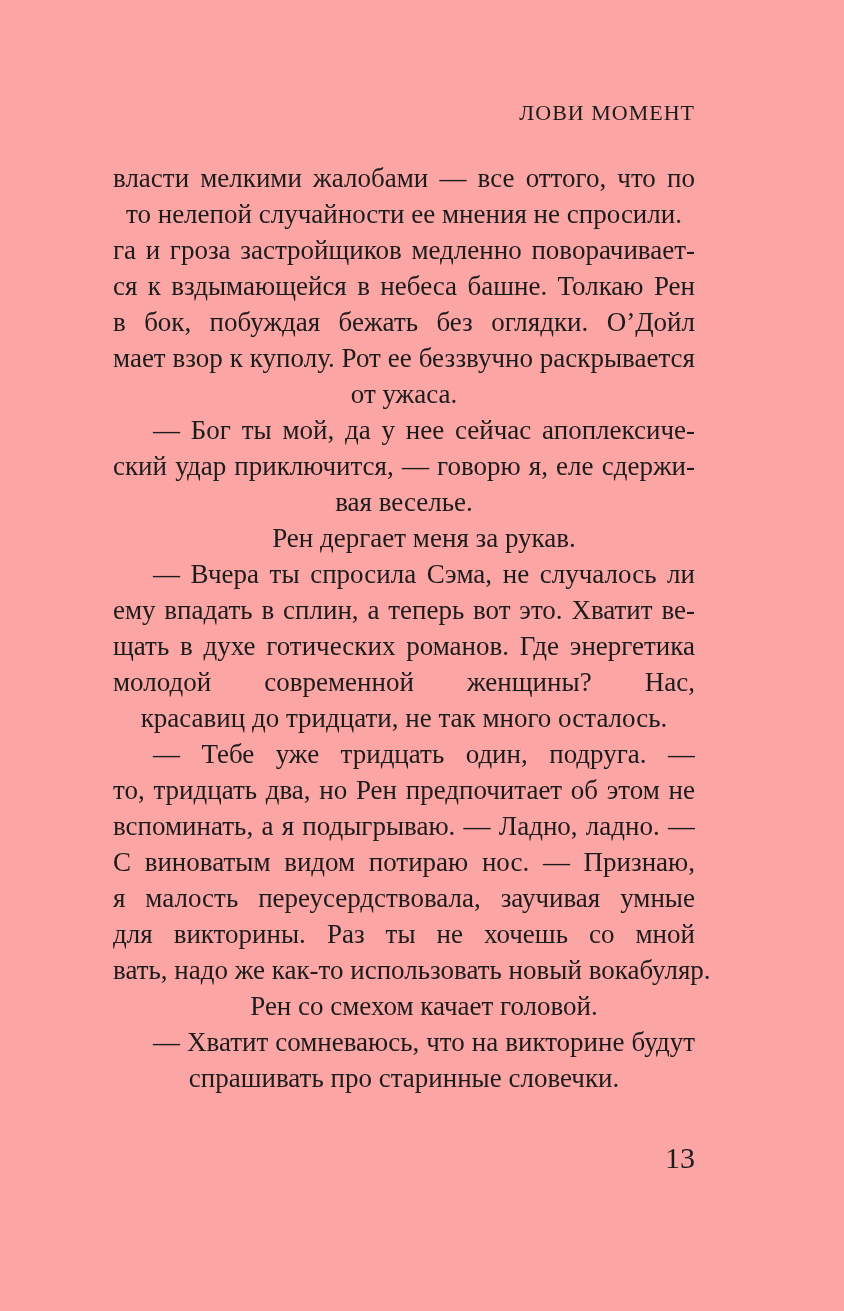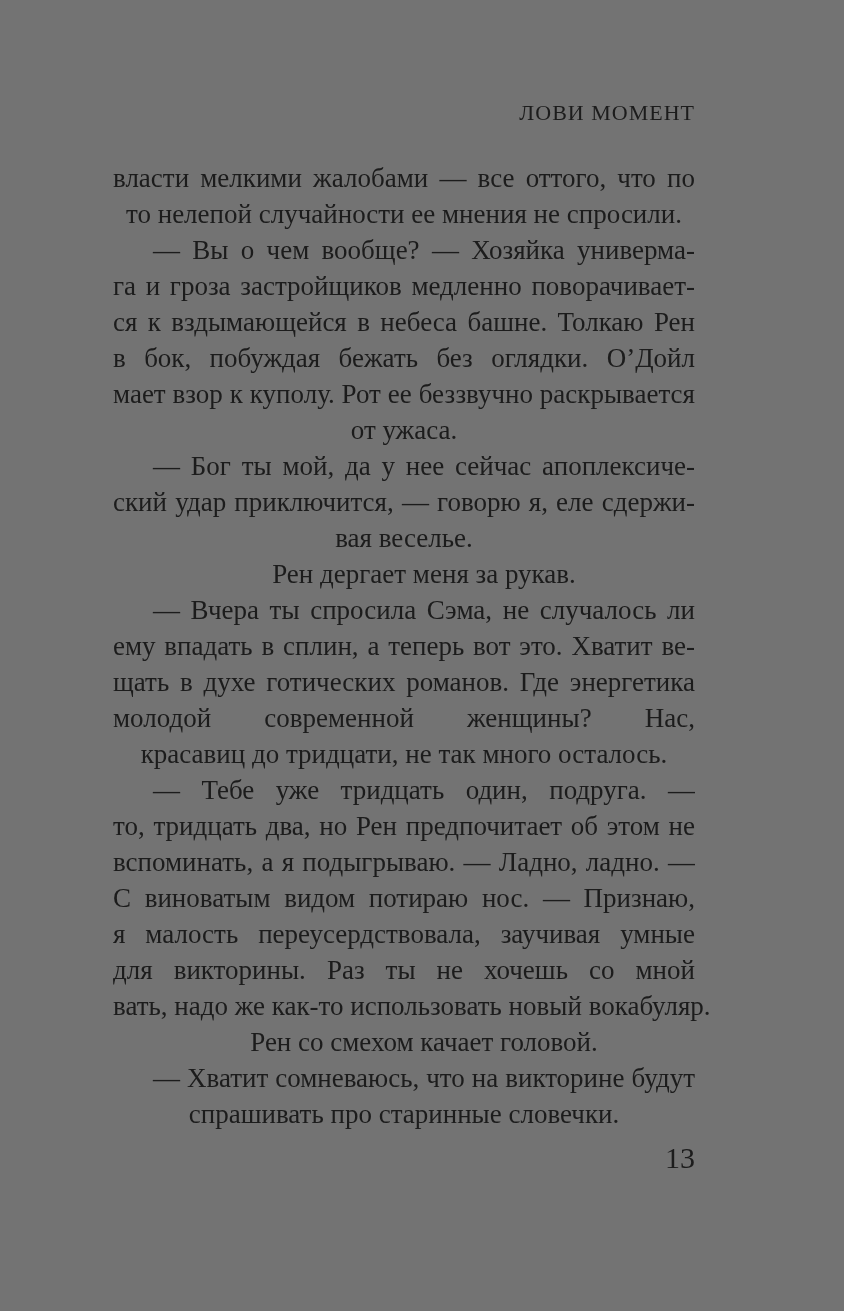--- a/index.html
+++ b/index.html
@@ -4,21 +4,21 @@
 <style>
   html, body {
     margin: 0;
     padding: 0;
     background: #ffffff;
   }
   .page {
     position: relative;
     width: 844px;
     height: 1311px;
-    background: #737373;
+    background: #fca5a5;
     font-family: "Liberation Serif", "DejaVu Serif", serif;
     color: #1c1c1c;
     overflow: hidden;
   }
   .running-header {
     position: absolute;
     top: 100px;
     right: 149px;
     font-size: 22px;
     letter-spacing: 1px;
@@ -62,21 +62,20 @@
 </style>
 </head>
 <body>
 
 <div class="page">
   <div class="running-header">ЛОВИ МОМЕНТ</div>
 
   <div class="text-block">
       <div class="line just">власти мелкими жалобами — все оттого, что по какой-</div>
       <div class="line">то нелепой случайности ее мнения не спросили.</div>
-      <div class="line just indent">— Вы о чем вообще? — Хозяйка универма-</div>
       <div class="line just">га и гроза застройщиков медленно поворачивает-</div>
       <div class="line just">ся к вздымающейся в небеса башне. Толкаю Рен</div>
       <div class="line just">в бок, побуждая бежать без оглядки. О’Дойл подни-</div>
       <div class="line just">мает взор к куполу. Рот ее беззвучно раскрывается</div>
       <div class="line">от ужаса.</div>
       <div class="line just indent">— Бог ты мой, да у нее сейчас апоплексиче-</div>
       <div class="line just">ский удар приключится, — говорю я, еле сдержи-</div>
       <div class="line">вая веселье.</div>
       <div class="line indent">Рен дергает меня за рукав.</div>
       <div class="line just indent">— Вчера ты спросила Сэма, не случалось ли</div>

